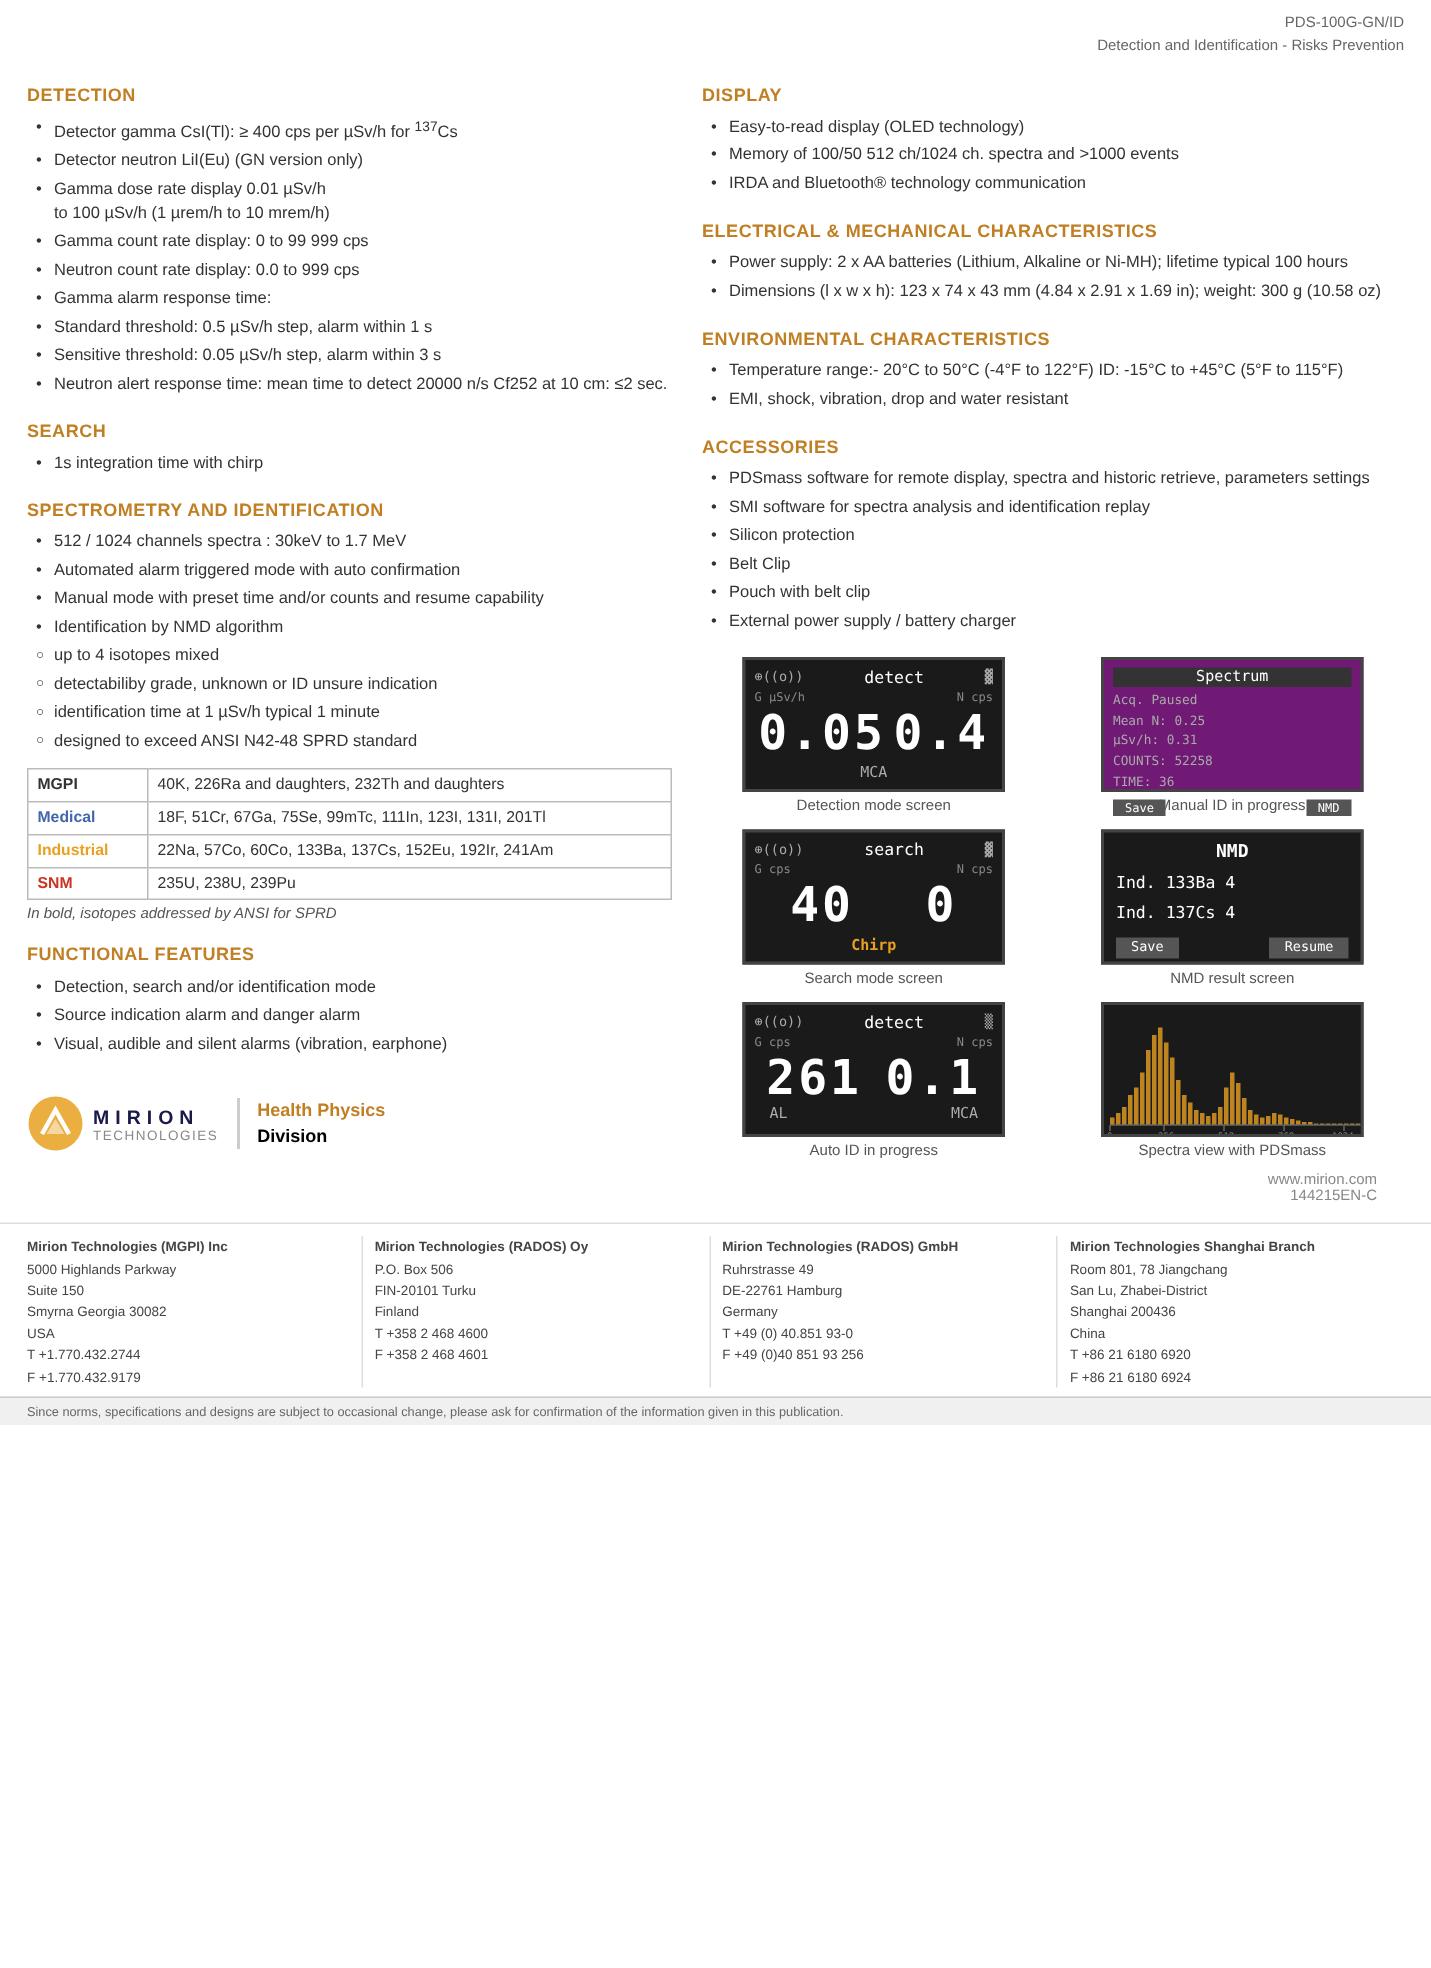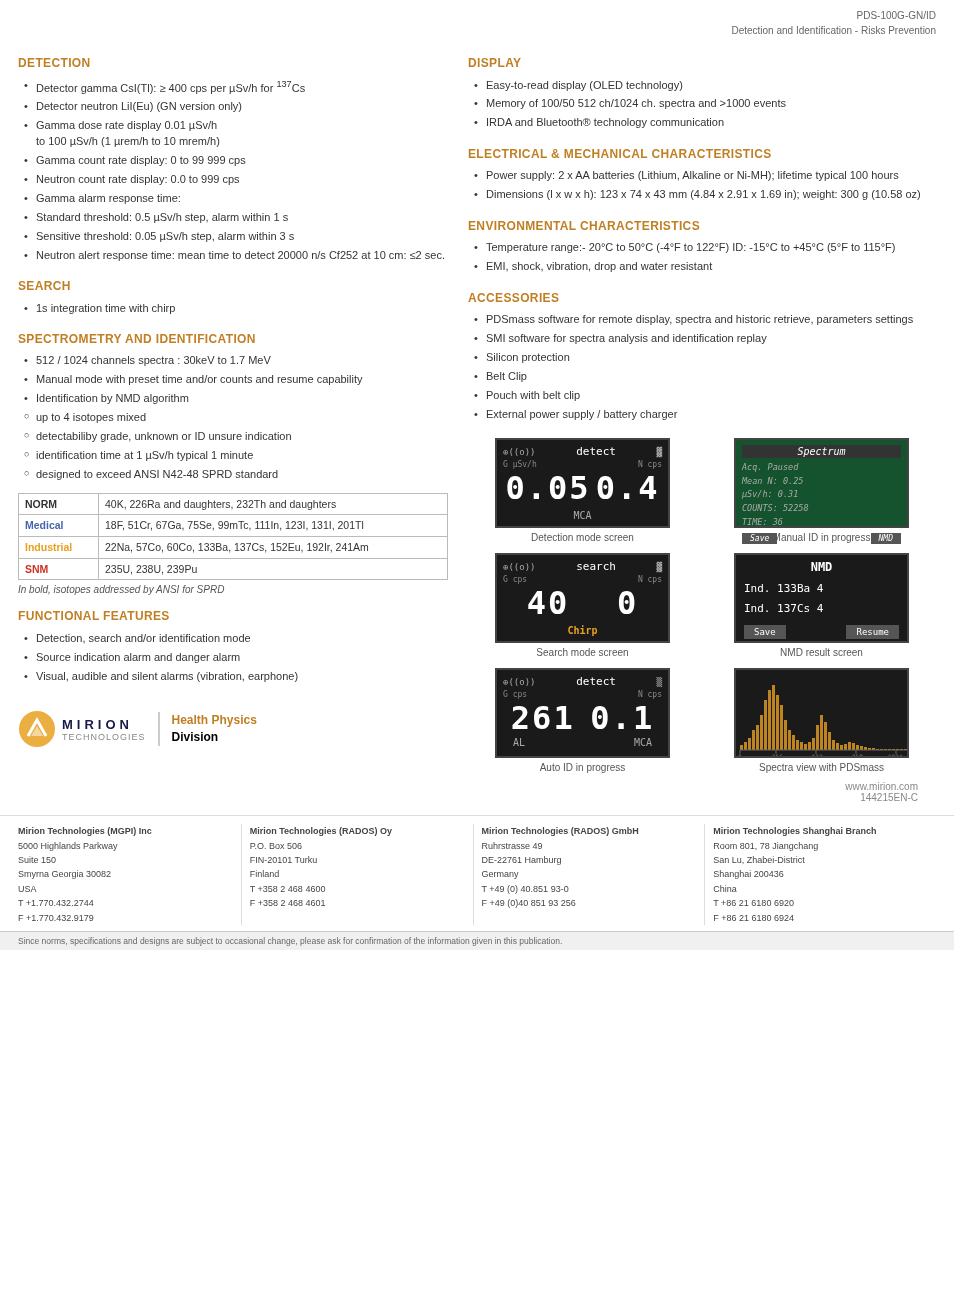--- a/index.html
+++ b/index.html
@@ -164,28 +164,27 @@
 
     .lcd-label-row {
       display: flex;
       justify-content: space-between;
       font-size: 8px;
       color: #888;
     }
 
     
     .spectrum-screen {
-      background: #14532d;
+      background: #701a75;
       color: #fff;
       width: 175px;
       height: 90px;
       padding: 5px 6px;
       font-family: monospace;
       border: 2px solid #444;
-      font-style: italic;
     }
 
     .spectrum-title {
       text-align: center;
       font-size: 10px;
       color: #fff;
       background: #333;
       padding: 1px 0;
       margin-bottom: 3px;
     }
@@ -383,32 +382,33 @@
     </ul>
 
     <div class="section-title">SEARCH</div>
     <ul class="bullet-list">
       <li>1s integration time with chirp</li>
     </ul>
 
     <div class="section-title">SPECTROMETRY AND IDENTIFICATION</div>
     <ul class="bullet-list">
       <li>512 / 1024 channels spectra : 30keV to 1.7 MeV</li>
+      <li>Automated alarm triggered mode with auto confirmation</li>
       <li>Manual mode with preset time and/or counts and resume capability</li>
       <li>Identification by NMD algorithm</li>
       <li class="circle">up to 4 isotopes mixed</li>
       <li class="circle">detectabiliby grade, unknown or ID unsure indication</li>
       <li class="circle">identification time at 1 µSv/h typical 1 minute</li>
       <li class="circle">designed to exceed ANSI N42-48 SPRD standard</li>
     </ul>
 
     <table class="norm-table">
       <tbody>
           <tr>
-        <td>NORM</td>
+        <td>MGPI</td>
         <td>40K, 226Ra and daughters, 232Th and daughters</td>
       </tr>
       <tr>
         <td>Medical</td>
         <td>18F, 51Cr, 67Ga, 75Se, 99mTc, 111In, 123I, 131I, 201Tl</td>
       </tr>
       <tr>
         <td>Industrial</td>
         <td>22Na, 57Co, 60Co, 133Ba, 137Cs, 152Eu, 192Ir, 241Am</td>
       </tr>

